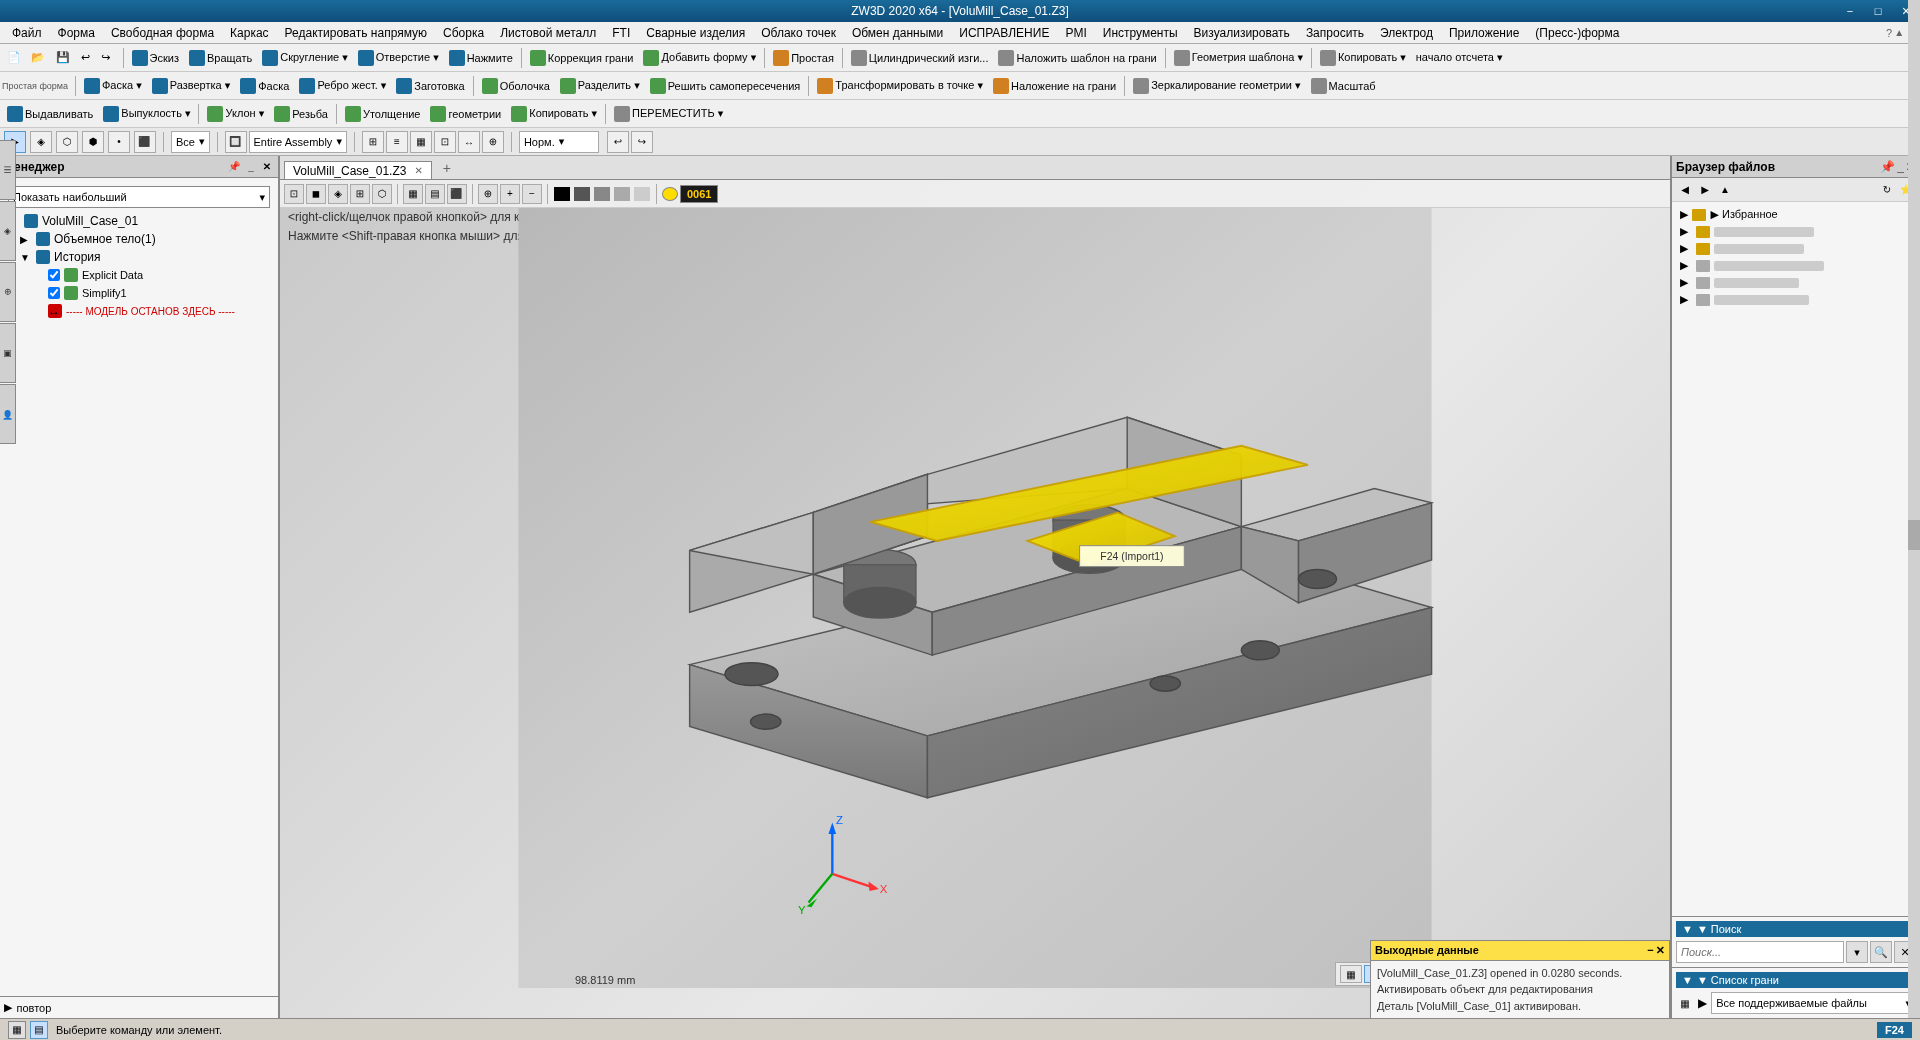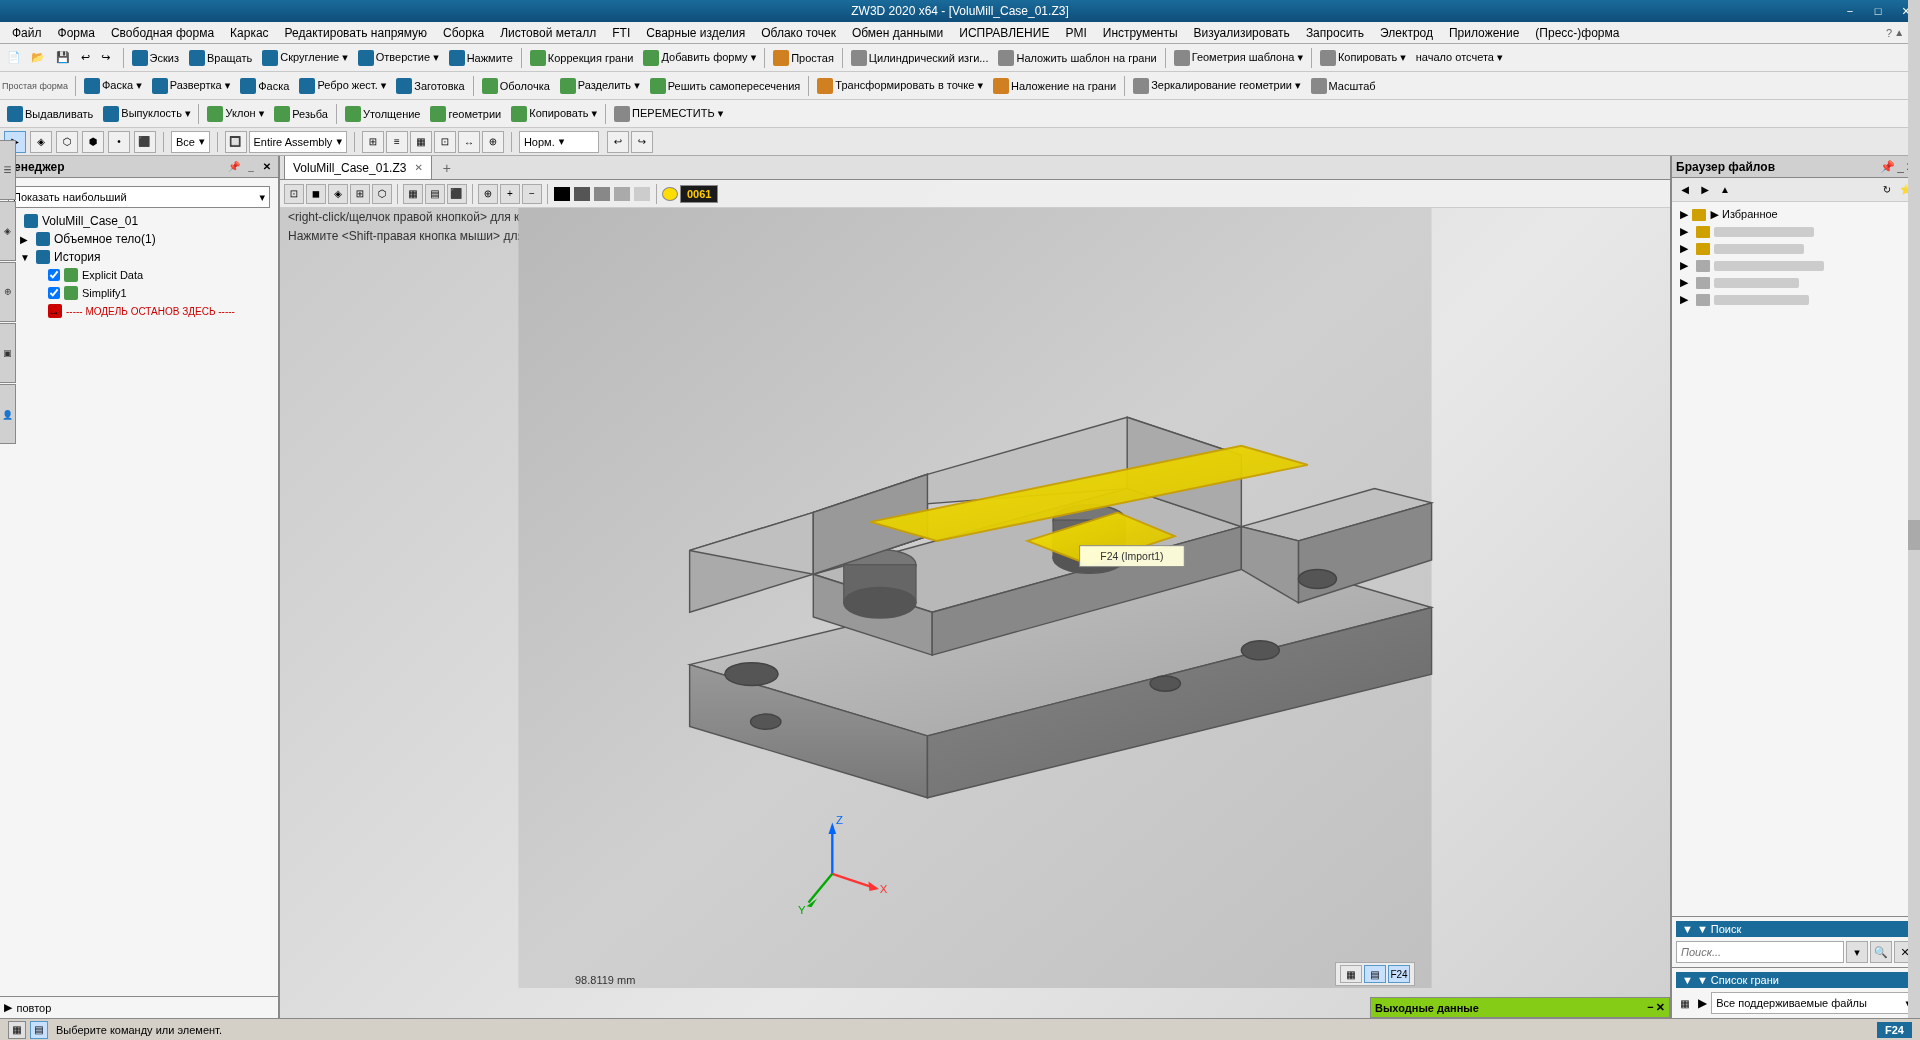--- a/index.html
+++ b/index.html
@@ -239,21 +239,21 @@
     }
     #viewport-tabs {
       height: 24px;
       background: #e0e0e0;
       border-bottom: 1px solid #888;
       display: flex;
       align-items: flex-end;
       padding-left: 4px;
     }
     .vp-tab {
-      height: 24px;
+      height: 18px;
       background: #f5f5f5;
       border: 1px solid #888;
       border-bottom: none;
       padding: 0 8px;
       display: flex;
       align-items: center;
       gap: 4px;
       font-size: 12px;
       cursor: pointer;
     }
@@ -466,21 +466,21 @@
       right: 250px;
       width: 300px;
       background: #f5f5f5;
       border: 1px solid #888;
       border-bottom: none;
       display: flex;
       flex-direction: column;
     }
     #output-header {
       height: 20px;
-      background: #84cc16;
+      background: #fde047;
       border-bottom: 1px solid #888;
       display: flex;
       align-items: center;
       justify-content: space-between;
       padding: 0 4px;
       font-size: 11px;
       font-weight: bold;
     }
     #output-content {
       padding: 4px 6px;
@@ -1109,20 +1109,25 @@
 </div>
 
 <div id="output-panel">
   <div id="output-header">
     <span>Выходные данные</span>
     <div style="display:flex; gap:2px;">
       <span>−</span>
       <span>✕</span>
     </div>
   </div>
+  <div id="output-content">
+    <div>[VoluMill_Case_01.Z3] opened in 0.0280 seconds.</div>
+    <div>Активировать объект для редактирования</div>
+    <div>Деталь [VoluMill_Case_01] активирован.</div>
+  </div>
 </div>
 
 <div id="statusbar">
   <div style="display:flex; align-items:center; gap:4px;">
     <div style="width:18px; height:18px; background:#e0e0e0; border:1px solid #888; display:flex; align-items:center; justify-content:center; font-size:10px; cursor:pointer;">▦</div>
     <div style="width:18px; height:18px; background:#c8e0ff; border:1px solid #5599cc; display:flex; align-items:center; justify-content:center; font-size:10px; cursor:pointer;">▤</div>
   </div>
   <span>Выберите команду или элемент.</span>
   <div style="margin-left:auto; display:flex; align-items:center; gap:4px;">
     <div style="background:#1a6b9a; color:white; padding:2px 8px; font-size:11px; font-weight:bold; cursor:pointer;">F24</div>

